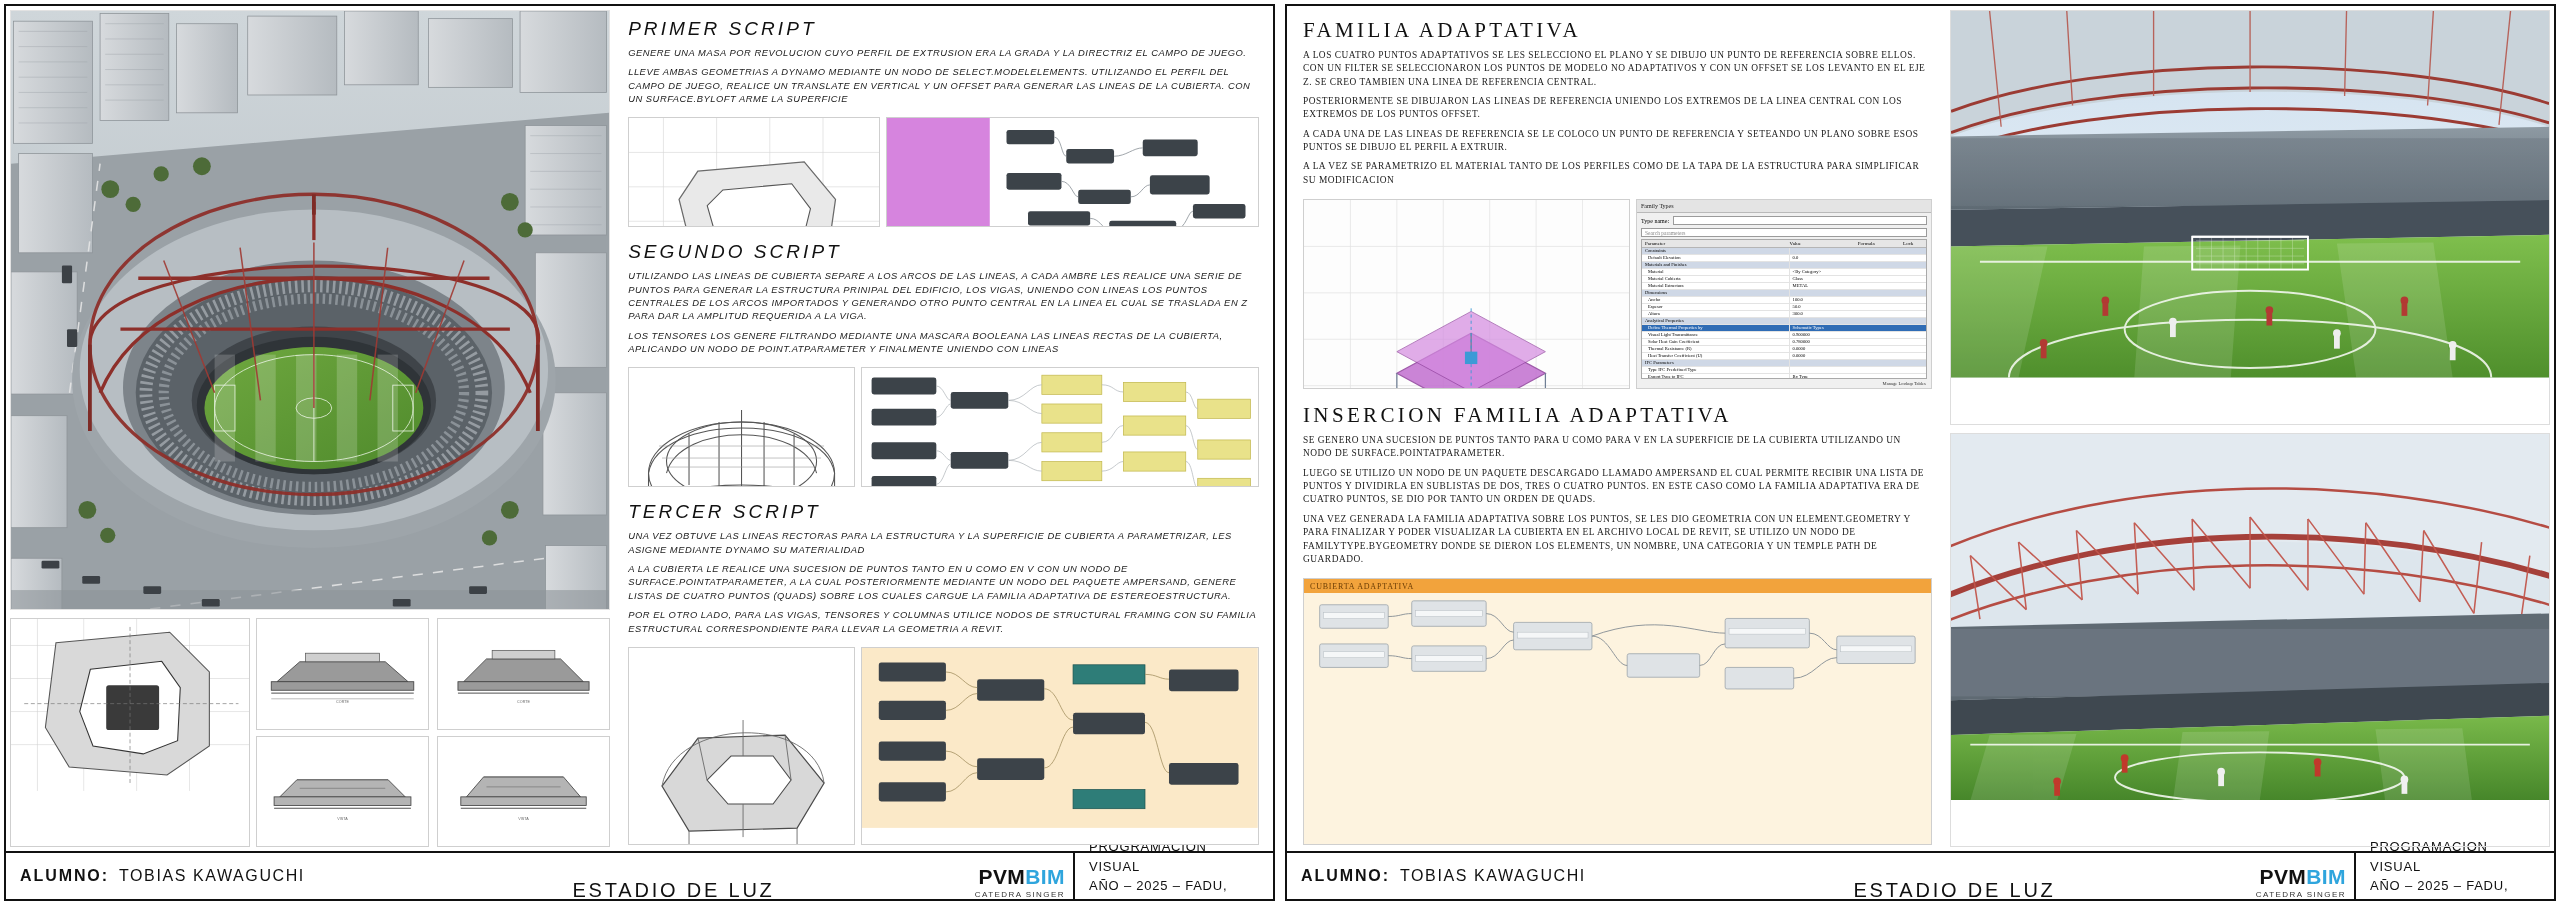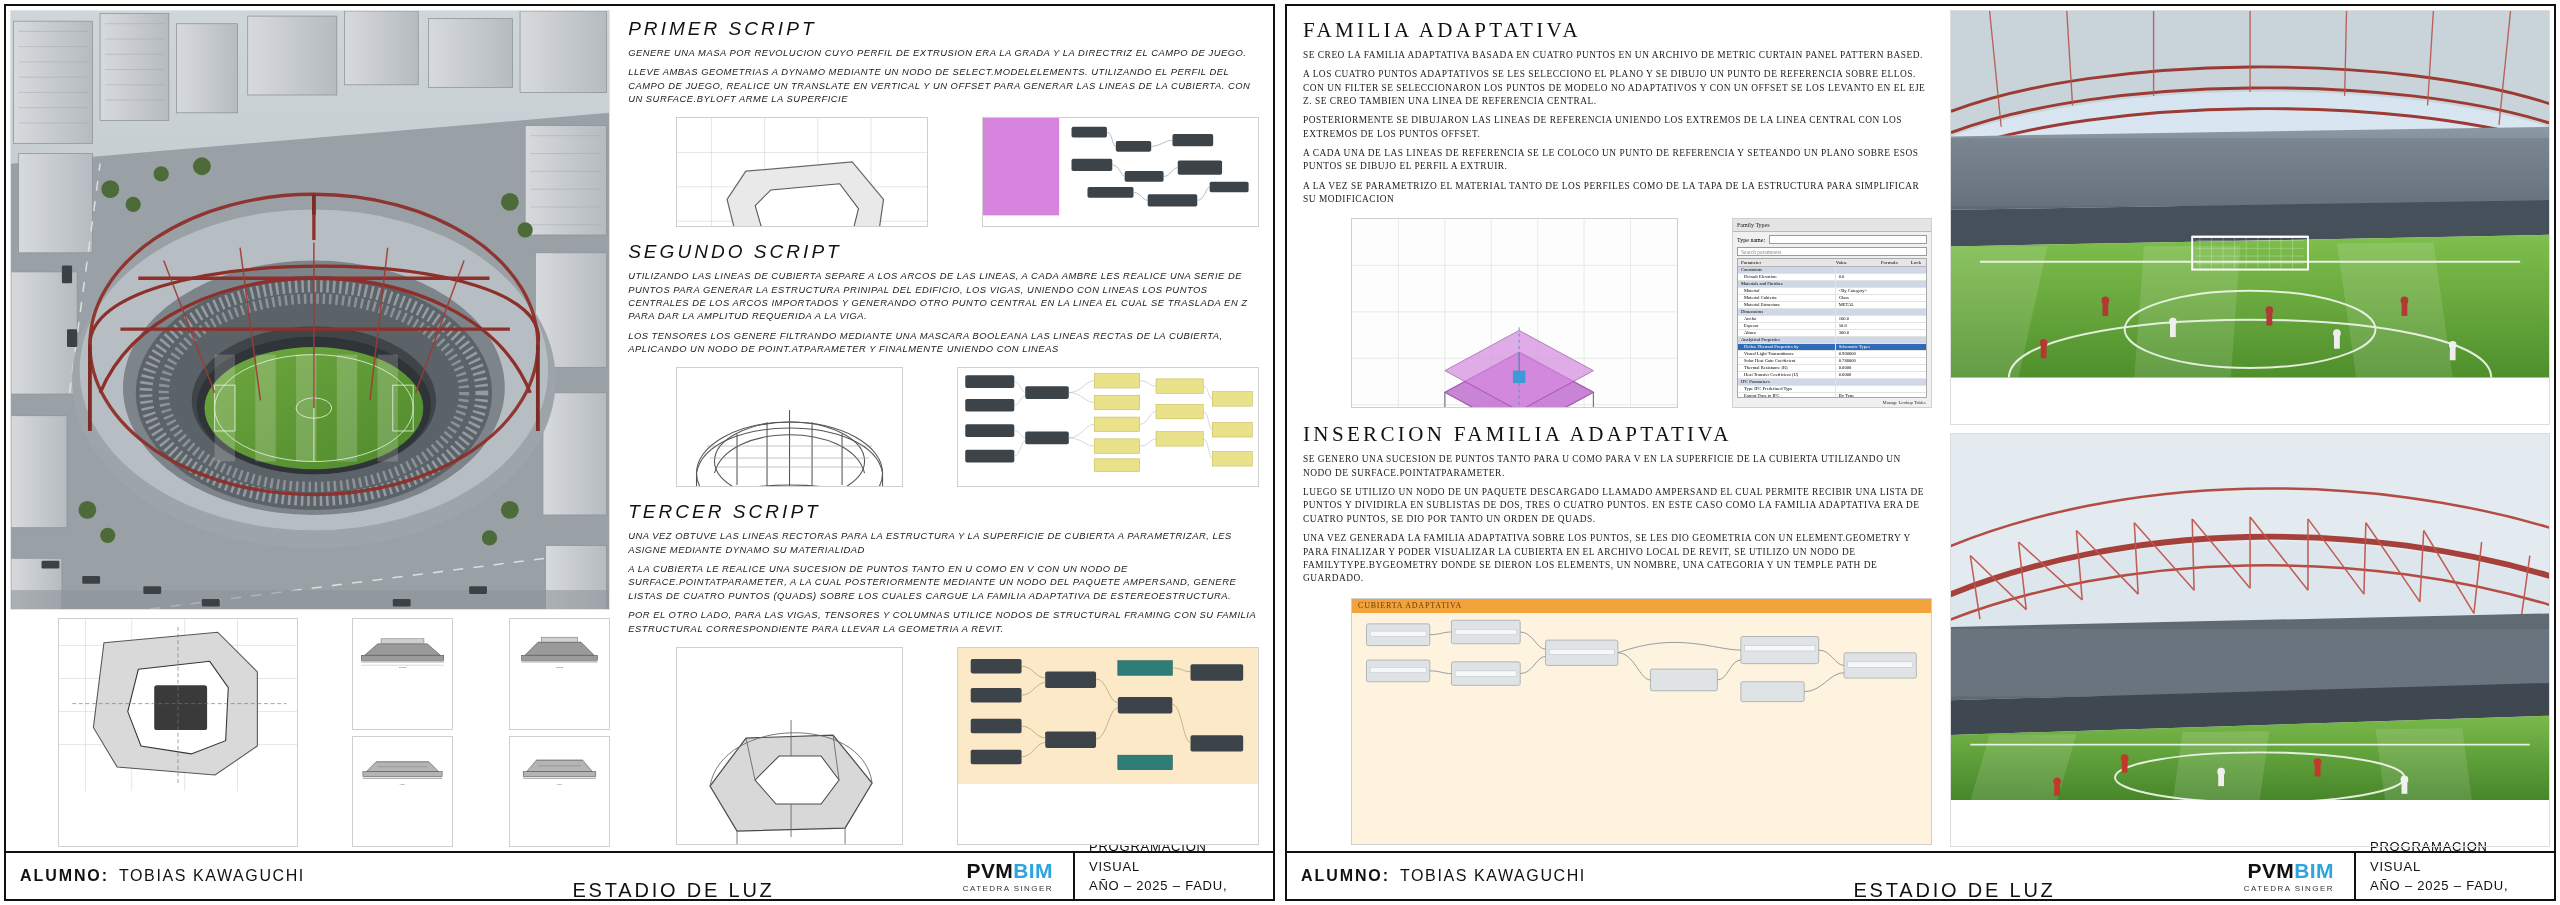--- a/index.html
+++ b/index.html
@@ -55,22 +55,22 @@
     flex: 1 1 auto;
     justify-content: center;
     font-size: 20px;
     letter-spacing: 0.14em;
     margin-top: 28px;
   }
   .tb-logo {
     width: 150px;
     flex-direction: column;
     align-items: flex-end;
-    justify-content: center;
-    padding-right: 20px;
+    justify-content: flex-end;
+    padding-right: 8px;
   }
   .tb-logo .logo-main {
     font-size: 21px; font-weight: bold; letter-spacing: 0.02em;
     line-height: 1;
   }
   .tb-logo .logo-main .bim { color: #2fa5dd; }
   .tb-logo .logo-sub {
     font-size: 8px; letter-spacing: 0.18em; color: #333; margin-top: 3px;
   }
   .tb-course {
@@ -118,21 +118,21 @@
     font-size: 9.4px;
     line-height: 1.42;
     letter-spacing: 0.055em;
     color: #1a1a1a;
     margin: 0 0 6px 0;
     text-transform: uppercase;
   }
   .figrow { display: flex; gap: 6px; margin: 6px 0 10px 0; }
 
   
-  .shot { position: relative; overflow: hidden; background: #fff; border: 1px solid #cfcfcf; margin-left: 48px; }
+  .shot { position: relative; overflow: hidden; background: #fff; border: 1px solid #cfcfcf; }
   .dyn-canvas { background: #fff; }
 
   
   .s2-left { width: 52%; display: flex; flex-direction: column; padding: 8px 14px 4px 16px; font-family: Liberation Serif, serif; }
   .s2-right { width: 48%; display: flex; flex-direction: column; padding: 4px; gap: 8px; }
   .render { flex: 1 1 0; position: relative; overflow: hidden; border: 1px solid #ddd; }
 
   .canvas-abs { position: absolute; inset: 0; }
 
   
@@ -574,21 +574,20 @@
       </div>
     </div>
   </div>
 
   <div class="sheet">
     <div class="sheet-body">
 
       <div class="s2-left">
 
         <h2 class="sec big">FAMILIA ADAPTATIVA</h2>
-        <p class="body">SE CREO LA FAMILIA ADAPTATIVA BASADA EN CUATRO PUNTOS EN UN ARCHIVO DE METRIC CURTAIN PANEL PATTERN BASED.</p>
         <p class="body">A LOS CUATRO PUNTOS ADAPTATIVOS SE LES SELECCIONO EL PLANO Y SE DIBUJO UN PUNTO DE REFERENCIA SOBRE ELLOS. CON UN FILTER SE SELECCIONARON LOS PUNTOS DE MODELO NO ADAPTATIVOS Y CON UN OFFSET SE LOS LEVANTO EN EL EJE Z. SE CREO TAMBIEN UNA LINEA DE REFERENCIA CENTRAL.</p>
         <p class="body">POSTERIORMENTE SE DIBUJARON LAS LINEAS DE REFERENCIA UNIENDO LOS EXTREMOS DE LA LINEA CENTRAL CON LOS EXTREMOS DE LOS PUNTOS OFFSET.</p>
         <p class="body">A CADA UNA DE LAS LINEAS DE REFERENCIA SE LE COLOCO UN PUNTO DE REFERENCIA Y SETEANDO UN PLANO SOBRE ESOS PUNTOS SE DIBUJO EL PERFIL A EXTRUIR.</p>
         <p class="body">A LA VEZ SE PARAMETRIZO EL MATERIAL TANTO DE LOS PERFILES COMO DE LA TAPA DE LA ESTRUCTURA PARA SIMPLIFICAR SU MODIFICACION</p>
 
         <div class="figrow" style="height:190px">
           <div class="shot" style="width:52%">
             <svg class="canvas-abs" viewBox="0 0 210 190">
               <rect width="210" height="190" fill="#fdfdfd"></rect>
               <g stroke="#e4e4e4" stroke-width="0.5">

